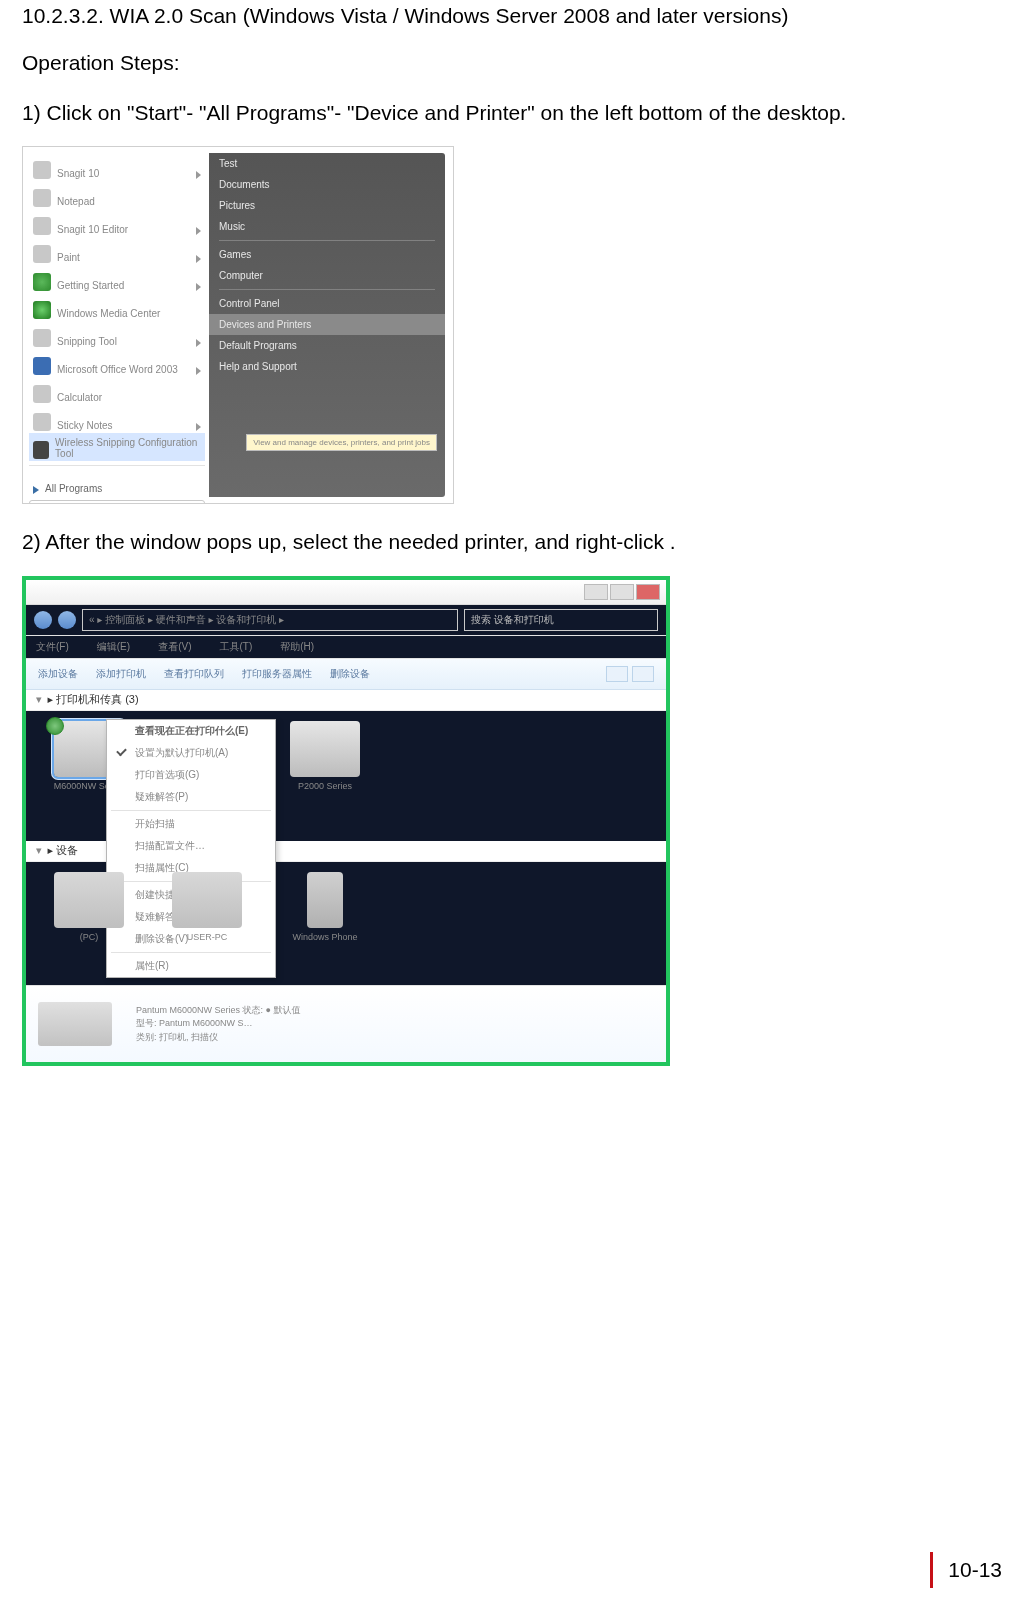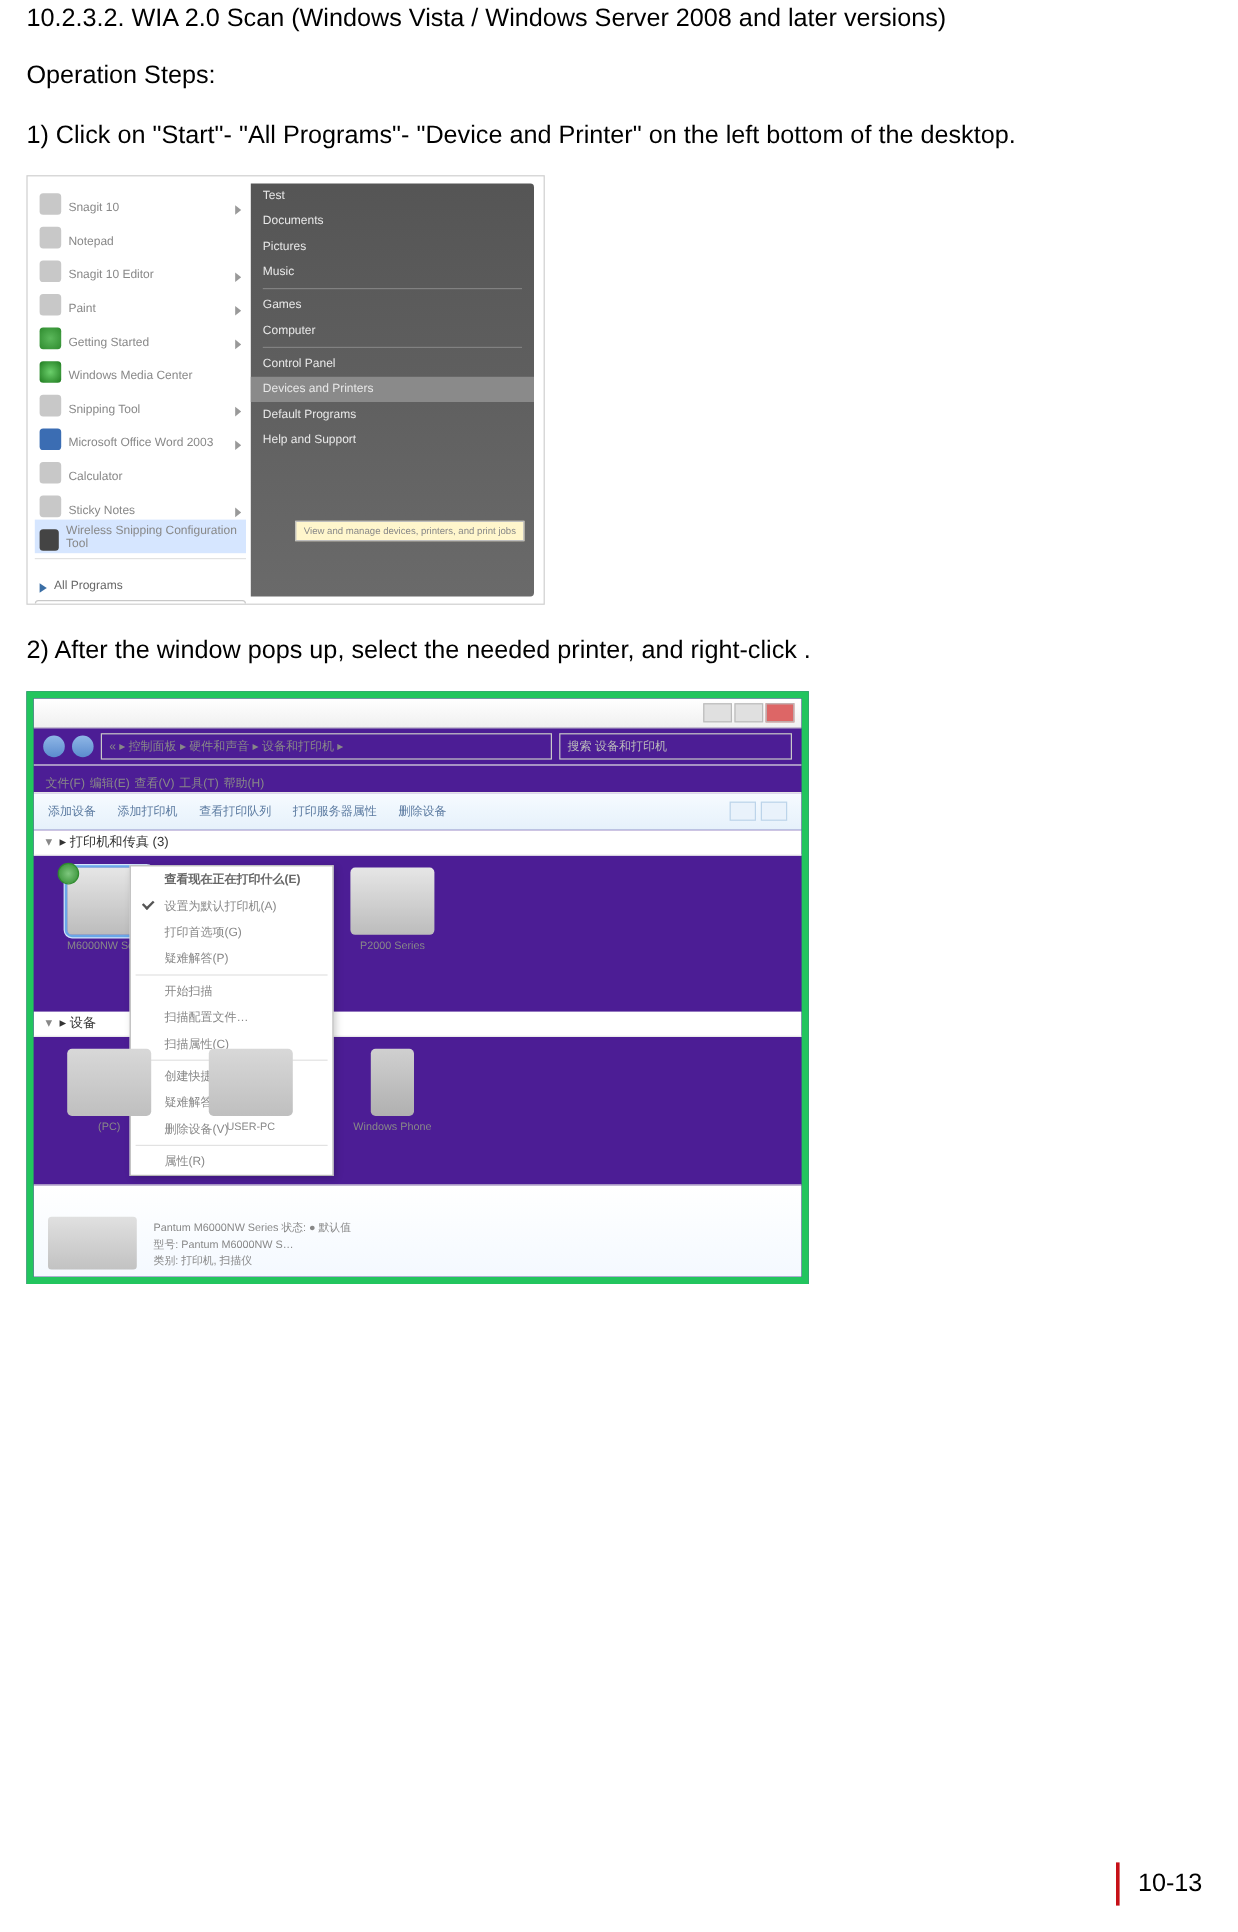--- a/index.html
+++ b/index.html
@@ -18,49 +18,49 @@
   .ss1 .sep{height:1px;background:#e2e2e2;margin:4px 0}
   .ss1 .allprog{display:flex;align-items:flex-end;height:22px;padding:2px 4px;font-size:10px;color:#666}
   .ss1 .allprog .tri{width:0;height:0;border-left:6px solid #3a6ea5;border-top:4px solid transparent;border-bottom:4px solid transparent;margin-right:6px}
   .ss1 .search{margin-top:4px;height:22px;border:1px solid #c9c9c9;border-radius:3px}
   .ss1 .rightcol{position:absolute;left:186px;top:6px;width:236px;bottom:6px;background:linear-gradient(#555,#6a6a6a);border-radius:0 3px 3px 0}
   .ss1 .ritem{color:#e8e8e8;font-size:10px;padding:5px 10px}
   .ss1 .rsep{height:1px;background:#818181;margin:3px 10px}
   .ss1 .ritem.hl{background:#8a8a8a}
   .ss1 .tip{position:absolute;bottom:46px;right:8px;background:#fff6cc;border:1px solid #bdbdbd;font-size:8px;color:#888;padding:3px 6px}
   
-  .ss2{width:640px;height:482px;border:6px solid #22c55e;background:#4c1d95;position:relative;margin:0 0 22px 0;overflow:hidden;filter:blur(.4px)}
+  .ss2{width:640px;height:482px;border:4px solid #22c55e;background:#0f172a;position:relative;margin:0 0 22px 0;overflow:hidden;filter:blur(.4px)}
   .ss2 .title{height:24px;background:linear-gradient(#fff,#f0f0f0);border-bottom:1px solid #dcdcdc;display:flex;align-items:center;font-size:10px;color:#999}
   .ss2 .title .winctl{margin-left:auto;display:flex;gap:2px;padding-right:6px}
   .ss2 .title .wc{width:22px;height:14px;background:#e0e0e0;border:1px solid #bbb}
   .ss2 .title .wc.red{background:#d66}
   .ss2 .addr{height:30px;display:flex;align-items:center;gap:6px;padding:0 8px;border-bottom:1px solid #e3e3e3}
   .ss2 .nav{width:18px;height:18px;border-radius:50%;background:linear-gradient(#8fb7e6,#5b8cce)}
   .ss2 .loc{flex:1;height:20px;border:1px solid #c9c9c9;font-size:10px;color:#888;display:flex;align-items:center;padding:0 6px}
   .ss2 .sbox{width:180px;height:20px;border:1px solid #c9c9c9;font-size:10px;color:#bbb;display:flex;align-items:center;padding:0 6px}
-  .ss2 .menu{height:22px;border-bottom:1px solid #e3e3e3;display:flex;align-items:flex-end;gap:4px;padding:0 10px;font-size:10px;color:#888}
+  .ss2 .menu{height:22px;border-bottom:1px solid #e3e3e3;display:flex;align-items:center;gap:28px;padding:0 10px;font-size:10px;color:#888}
   .ss2 .tbar{height:30px;background:linear-gradient(#f6fbff,#e6f1fb);border-bottom:1px solid #cfe0f0;display:flex;align-items:center;gap:18px;padding:0 12px;font-size:10px;color:#5b7aa0}
   .ss2 .view{margin-left:auto;display:flex;gap:4px}
   .ss2 .tiny{width:20px;height:14px;background:#e9f2fb;border:1px solid #bcd4ea}
   .ss2 .grp{height:20px;display:flex;align-items:center;font-size:11px;color:#333;padding:0 10px;background:#fff;border-bottom:1px solid #eee}
   .ss2 .grp .chev{margin-right:6px;color:#888}
   .ss2 .row{display:flex;gap:40px;padding:10px 24px;position:relative}
   .ss2 .dev{width:78px;display:flex;flex-direction:column;align-items:center}
   .ss2 .dev .pic{width:70px;height:56px;background:#d9d9d9;border-radius:4px}
   .ss2 .dev .pic.prn{background:linear-gradient(#e6e6e6,#bcbcbc)}
   .ss2 .dev .pic.pc{background:linear-gradient(#d8d8d8,#bfbfbf)}
   .ss2 .dev .lbl{font-size:9px;color:#888;margin-top:4px;text-align:center}
   .ss2 .dev.sel .pic{outline:2px solid #6aa7e8;box-shadow:0 0 0 3px #d4e6fb}
   .ss2 .chk{position:absolute;left:20px;top:6px;width:16px;height:16px;border-radius:50%;background:radial-gradient(#7ec77e,#2e8b2e);border:1px solid #2e8b2e}
   .ss2 .ctx{position:absolute;left:80px;top:8px;width:168px;background:#fff;border:1px solid #b6b6b6;box-shadow:2px 2px 6px rgba(0,0,0,.2)}
   .ss2 .ctx .ci{font-size:10px;color:#888;padding:4px 10px 4px 28px;position:relative}
   .ss2 .ctx .ci.bold{font-weight:700;color:#666}
   .ss2 .ctx .ci.tick::before{content:"";position:absolute;left:10px;top:6px;width:7px;height:4px;border-left:2px solid #555;border-bottom:2px solid #555;transform:rotate(-45deg)}
   .ss2 .ctx .csep{height:1px;background:#e2e2e2;margin:2px 4px}
-  .ss2 .detail{position:absolute;left:0;right:0;bottom:0;height:64px;border-top:1px solid #e3e3e3;background:linear-gradient(#fff,#f4f9ff);display:flex;align-items:flex-end;padding:6px 12px;gap:14px}
+  .ss2 .detail{position:absolute;left:0;right:0;bottom:0;height:64px;border-top:1px solid #e3e3e3;background:linear-gradient(#fff,#f4f9ff);display:flex;align-items:center;padding:6px 12px;gap:24px}
   .ss2 .detail .thm{width:74px;height:44px;background:linear-gradient(#e0e0e0,#c2c2c2);border-radius:3px}
   .ss2 .detail .txt{font-size:9px;color:#888;line-height:1.5}
   
   .pgnum{position:absolute;right:30px;bottom:28px;font-size:21px}
   .pgnum::before{content:"";position:absolute;left:-18px;top:-6px;bottom:-6px;width:3px;background:#c61017}
 </style>
 </head>
 <body>
 
 <div class="page">

